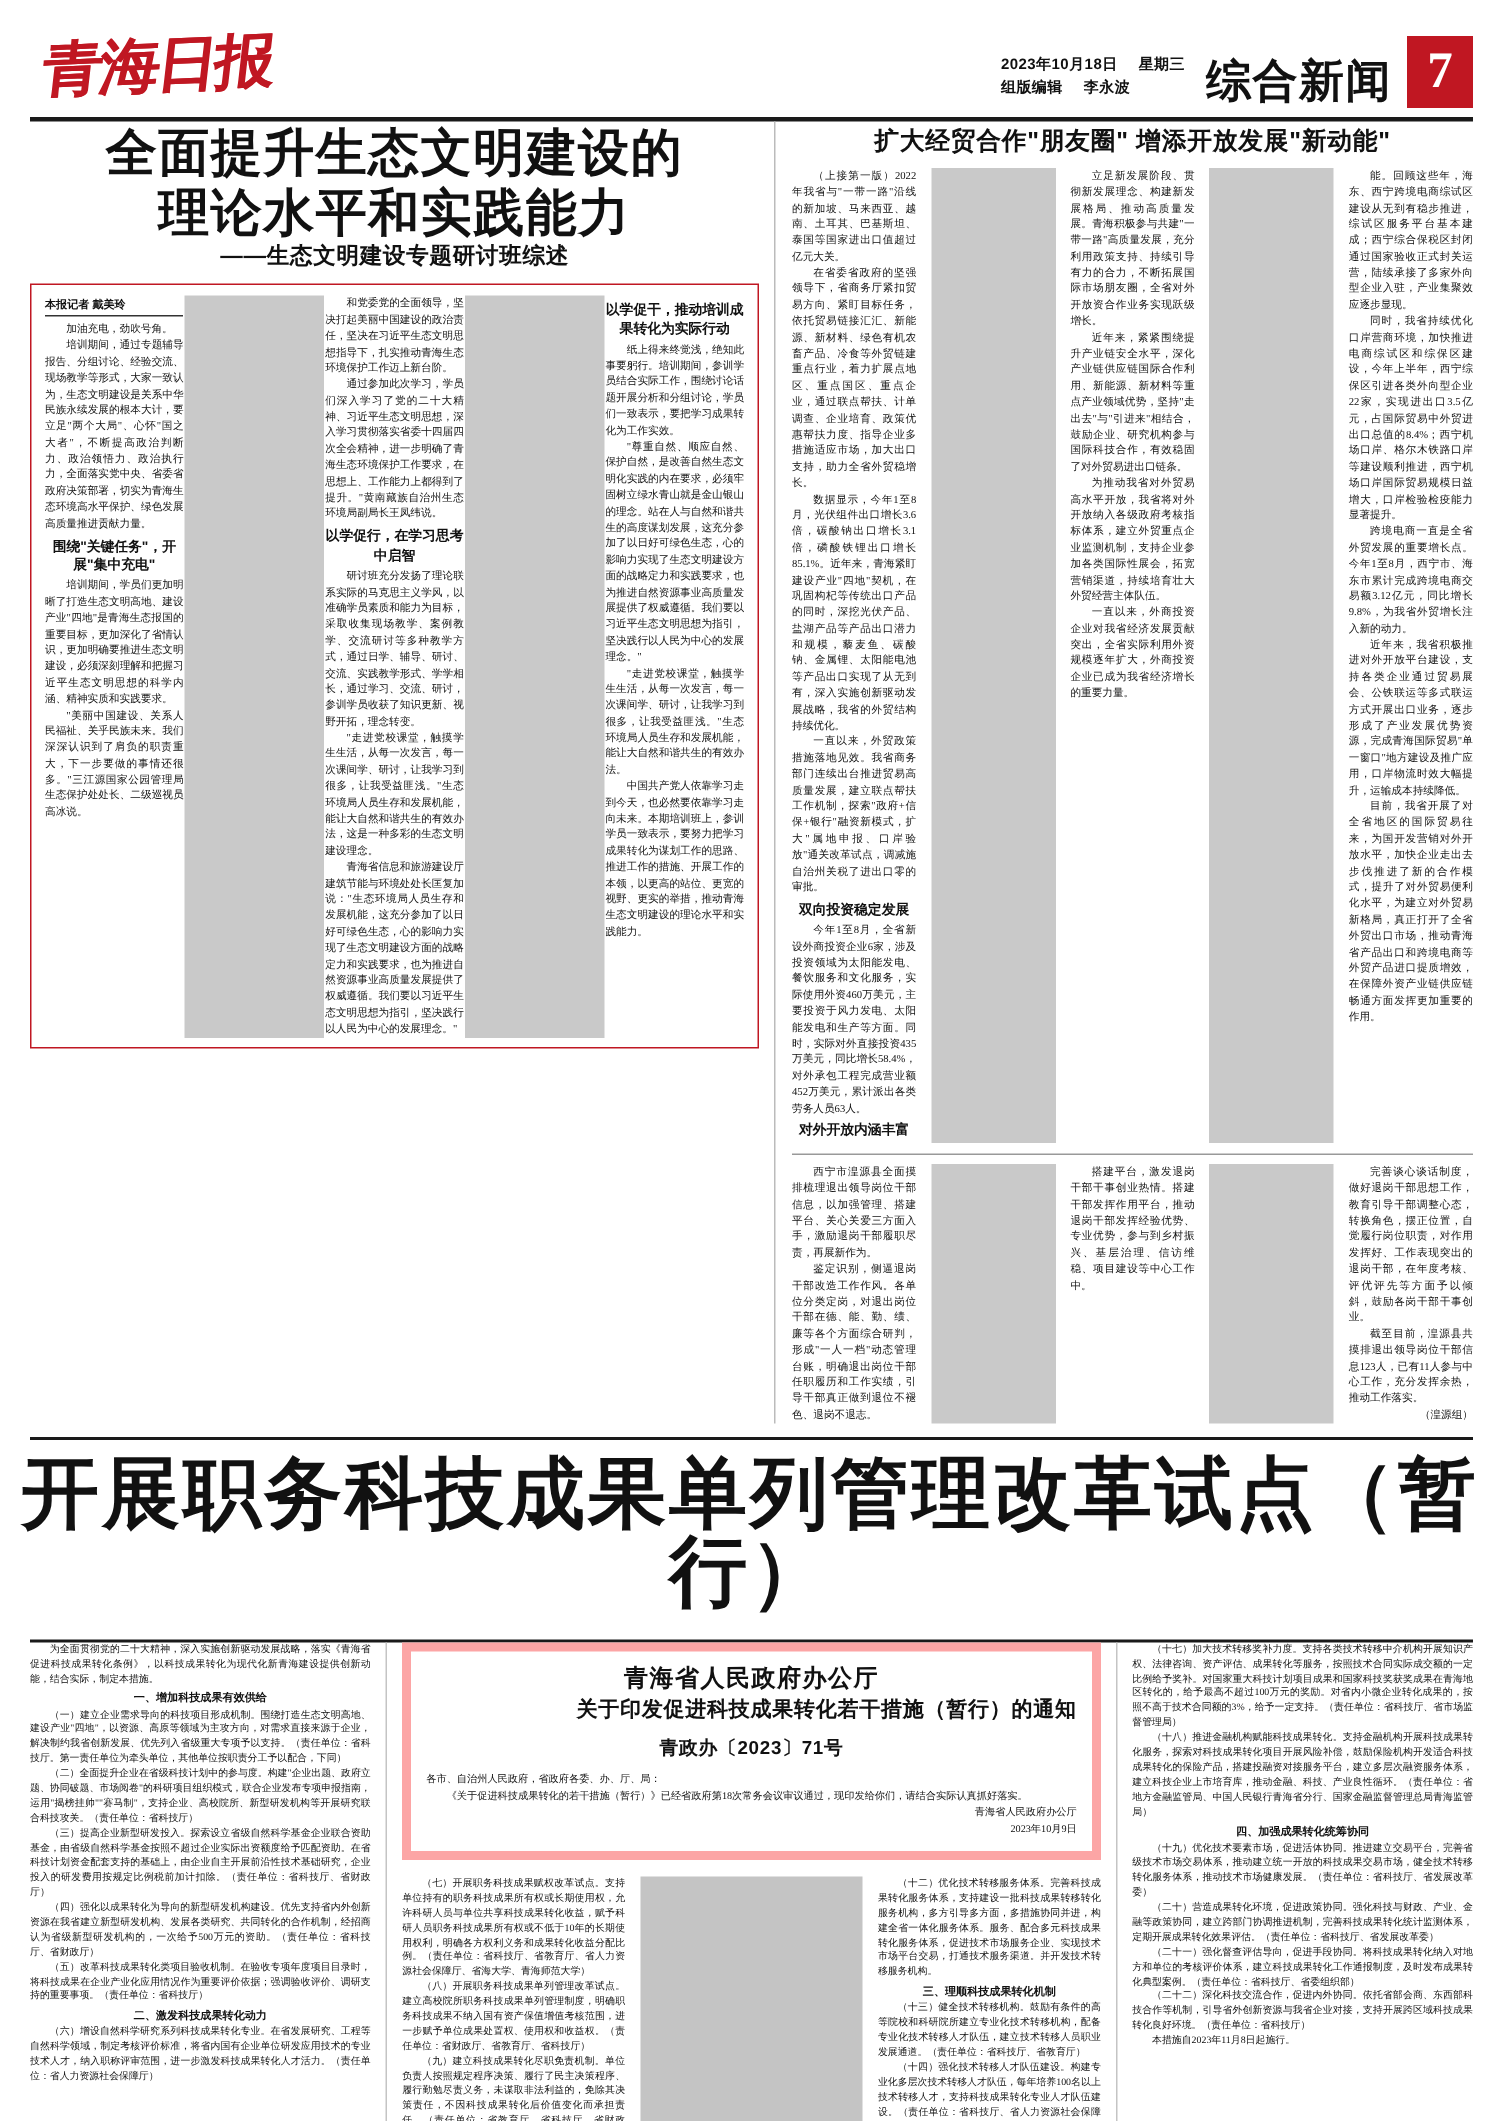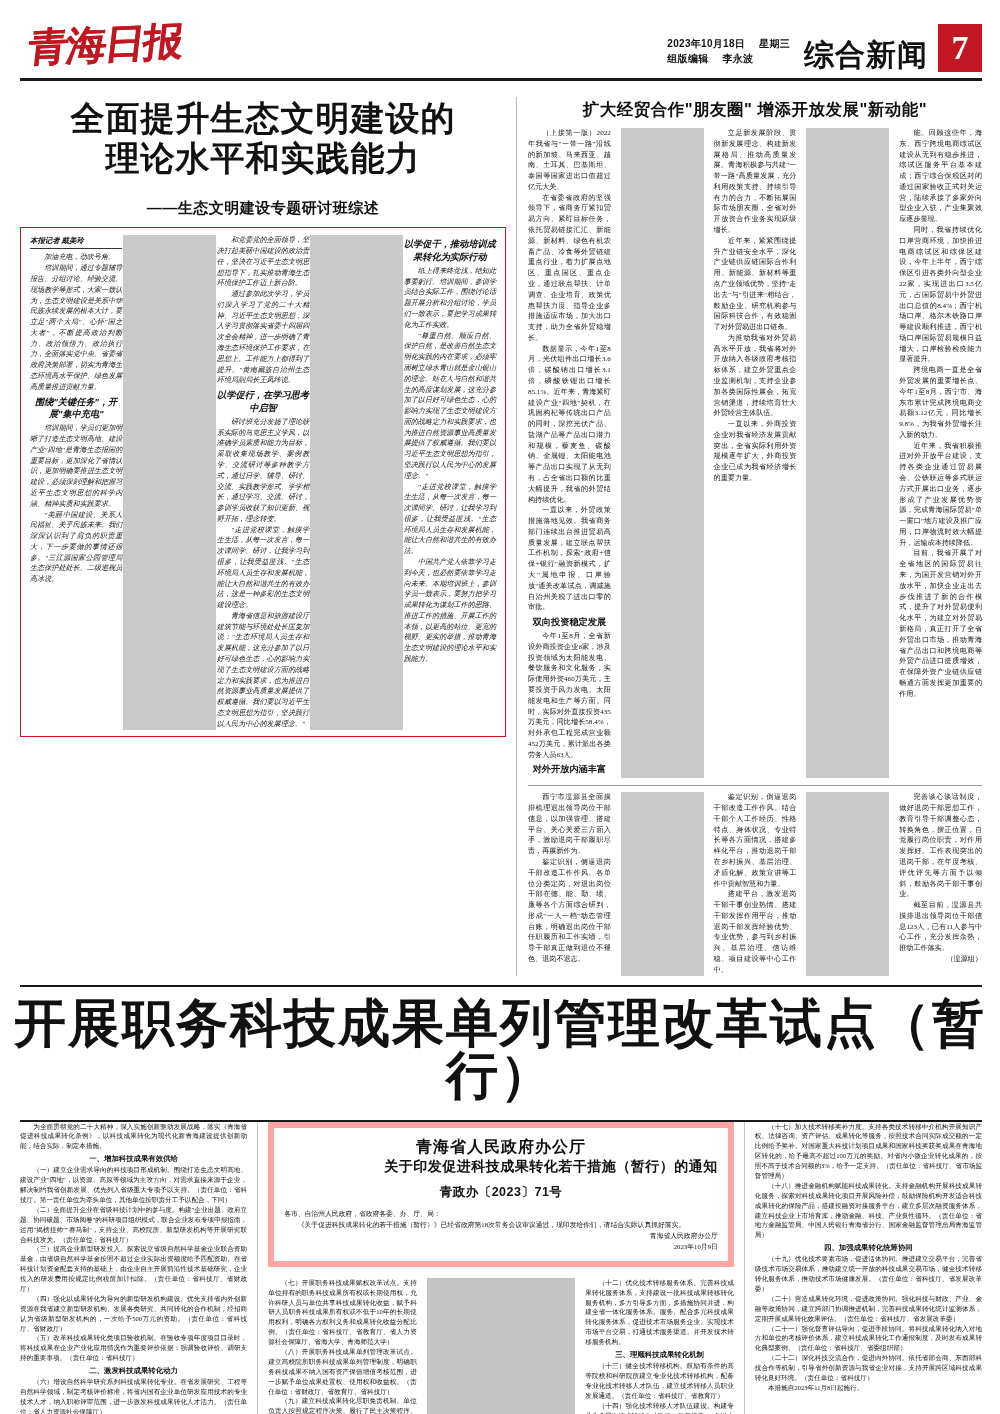--- a/index.html
+++ b/index.html
@@ -80,48 +80,48 @@
     font-size:9.2px;
     line-height:1.4;
     text-indent:0;
     margin:3px 0 2px;
   }
   .sub.center { text-align:center; text-indent:0; }
   .byline { font-family:"Liberation Sans",sans-serif; font-weight:bold; font-size:7.4px; margin-bottom:2px; }
   .byline-rule { border-bottom:1px solid #333; margin-bottom:3px; }
 
   
-  .top-area { display:flex; padding:16px 18px 0 20px; gap:0; }
+  .top-area { display:flex; padding:0 18px 0 20px; gap:0; }
   .feature { width:496px; position:relative; padding-right:10px; }
   .feature-title {
     font-family:"Liberation Sans",sans-serif;
     font-weight:bold;
     text-align:center;
     font-size:34px;
     line-height:1.12;
     letter-spacing:1px;
     padding:2px 0 0;
   }
   .feature-sub {
     text-align:center;
     font-family:"Liberation Sans",sans-serif;
     font-size:15px;
     font-weight:bold;
-    margin:22px 0 9px;
+    margin:0 0 9px;
     letter-spacing:0.5px;
   }
   .redbox {
     border:1.2px solid #c01722;
     padding:7px 9px 6px;
     position:relative;
   }
   .redbox::before, .redbox::after {
     content:""; position:absolute; background:#fff; height:4px;
   }
-  .cols3 { display:flex; gap:1px;font-style:italic; }
+  .cols3 { display:flex; gap:1px; }
   .cols3 > div { flex:1; }
   .vline { width:1px; background:#c9c9c9; }
 
   
   .rightcol { flex:1; padding-left:11px; border-left:1px solid #bbb; }
   .r-title {
     font-family:"Liberation Sans",sans-serif;
     font-weight:bold;
     font-size:16.5px;
     text-align:center;
@@ -244,21 +244,21 @@
       </div>
     </div>
   </div>
 
   <div class="rightcol">
     <div class="r-title">扩大经贸合作"朋友圈" 增添开放发展"新动能"</div>
     <div class="cols3b">
       <div class="col">
         <p>（上接第一版）2022年我省与"一带一路"沿线的新加坡、马来西亚、越南、土耳其、巴基斯坦、泰国等国家进出口值超过亿元大关。</p>
         <p>在省委省政府的坚强领导下，省商务厅紧扣贸易方向、紧盯目标任务，依托贸易链接汇汇、新能源、新材料、绿色有机农畜产品、冷食等外贸链建重点行业，着力扩展点地区、重点国区、重点企业，通过联点帮扶、计单调查、企业培育、政策优惠帮扶力度、指导企业多措施适应市场，加大出口支持，助力全省外贸稳增长。</p>
-        <p>数据显示，今年1至8月，光伏组件出口增长3.6倍，碳酸钠出口增长3.1倍，磷酸铁锂出口增长85.1%。近年来，青海紧盯建设产业"四地"契机，在巩固构杞等传统出口产品的同时，深挖光伏产品、盐湖产品等产品出口潜力和规模，藜麦鱼、碳酸钠、金属锂、太阳能电池等产品出口实现了从无到有，占全省出口额的比重大幅提升，我省的外贸结构持续优化。</p>
+        <p>数据显示，今年1至8月，光伏组件出口增长3.6倍，碳酸钠出口增长3.1倍，磷酸铁锂出口增长85.1%。近年来，青海紧盯建设产业"四地"契机，在巩固构杞等传统出口产品的同时，深挖光伏产品、盐湖产品等产品出口潜力和规模，藜麦鱼、碳酸钠、金属锂、太阳能电池等产品出口实现了从无到有，深入实施创新驱动发展战略，我省的外贸结构持续优化。</p>
         <p>一直以来，外贸政策措施落地见效。我省商务部门连续出台推进贸易高质量发展，建立联点帮扶工作机制，探索"政府+信保+银行"融资新模式，扩大"属地申报、口岸验放"通关改革试点，调减施自治州关税了进出口零的审批。</p>
         <div class="sub center">双向投资稳定发展</div>
         <p>今年1至8月，全省新设外商投资企业6家，涉及投资领域为太阳能发电、餐饮服务和文化服务，实际使用外资460万美元，主要投资于风力发电、太阳能发电和生产等方面。同时，实际对外直接投资435万美元，同比增长58.4%，对外承包工程完成营业额452万美元，累计派出各类劳务人员63人。</p>
         <div class="sub center">对外开放内涵丰富</div>
       </div>
       <div class="vline"></div>
       <div class="col">
         <p>立足新发展阶段、贯彻新发展理念、构建新发展格局、推动高质量发展。青海积极参与共建"一带一路"高质量发展，充分利用政策支持、持续引导有力的合力，不断拓展国际市场朋友圈，全省对外开放资合作业务实现跃级增长。</p>
         <p>近年来，紧紧围绕提升产业链安全水平，深化产业链供应链国际合作利用、新能源、新材料等重点产业领域优势，坚持"走出去"与"引进来"相结合，鼓励企业、研究机构参与国际科技合作，有效稳固了对外贸易进出口链条。</p>
         <p>为推动我省对外贸易高水平开放，我省将对外开放纳入各级政府考核指标体系，建立外贸重点企业监测机制，支持企业参加各类国际性展会，拓宽营销渠道，持续培育壮大外贸经营主体队伍。</p>
@@ -276,21 +276,20 @@
 
     <div class="hr-thin"></div>
 
     <div class="cols3b">
       <div class="col">
         <p>西宁市湟源县全面摸排梳理退出领导岗位干部信息，以加强管理、搭建平台、关心关爱三方面入手，激励退岗干部履职尽责，再展新作为。</p>
         <p>鉴定识别，侧逼退岗干部改造工作作风。各单位分类定岗，对退出岗位干部在德、能、勤、绩、廉等各个方面综合研判，形成"一人一档"动态管理台账，明确退出岗位干部任职履历和工作实绩，引导干部真正做到退位不褪色、退岗不退志。</p>
       </div>
       <div class="vline"></div>
       <div class="col">
-        <p>鉴定识别，倒逼退岗干部改造工作作风。结合干部个人工作经历、性格特点、身体状况、专业特长等各方面情况，搭建多样化平台，推动退岗干部在乡村振兴、基层治理、矛盾化解、政策宣讲等工作中贡献智慧和力量。</p>
         <p>搭建平台，激发退岗干部干事创业热情。搭建干部发挥作用平台，推动退岗干部发挥经验优势、专业优势，参与到乡村振兴、基层治理、信访维稳、项目建设等中心工作中。</p>
       </div>
       <div class="vline"></div>
       <div class="col">
         <p>完善谈心谈话制度，做好退岗干部思想工作，教育引导干部调整心态，转换角色，摆正位置，自觉履行岗位职责，对作用发挥好、工作表现突出的退岗干部，在年度考核、评优评先等方面予以倾斜，鼓励各岗干部干事创业。</p>
         <p>截至目前，湟源县共摸排退出领导岗位干部信息123人，已有11人参与中心工作，充分发挥余热，推动工作落实。</p>
         <p class="sign">（湟源组）</p>
       </div>
     </div>
   </div>

